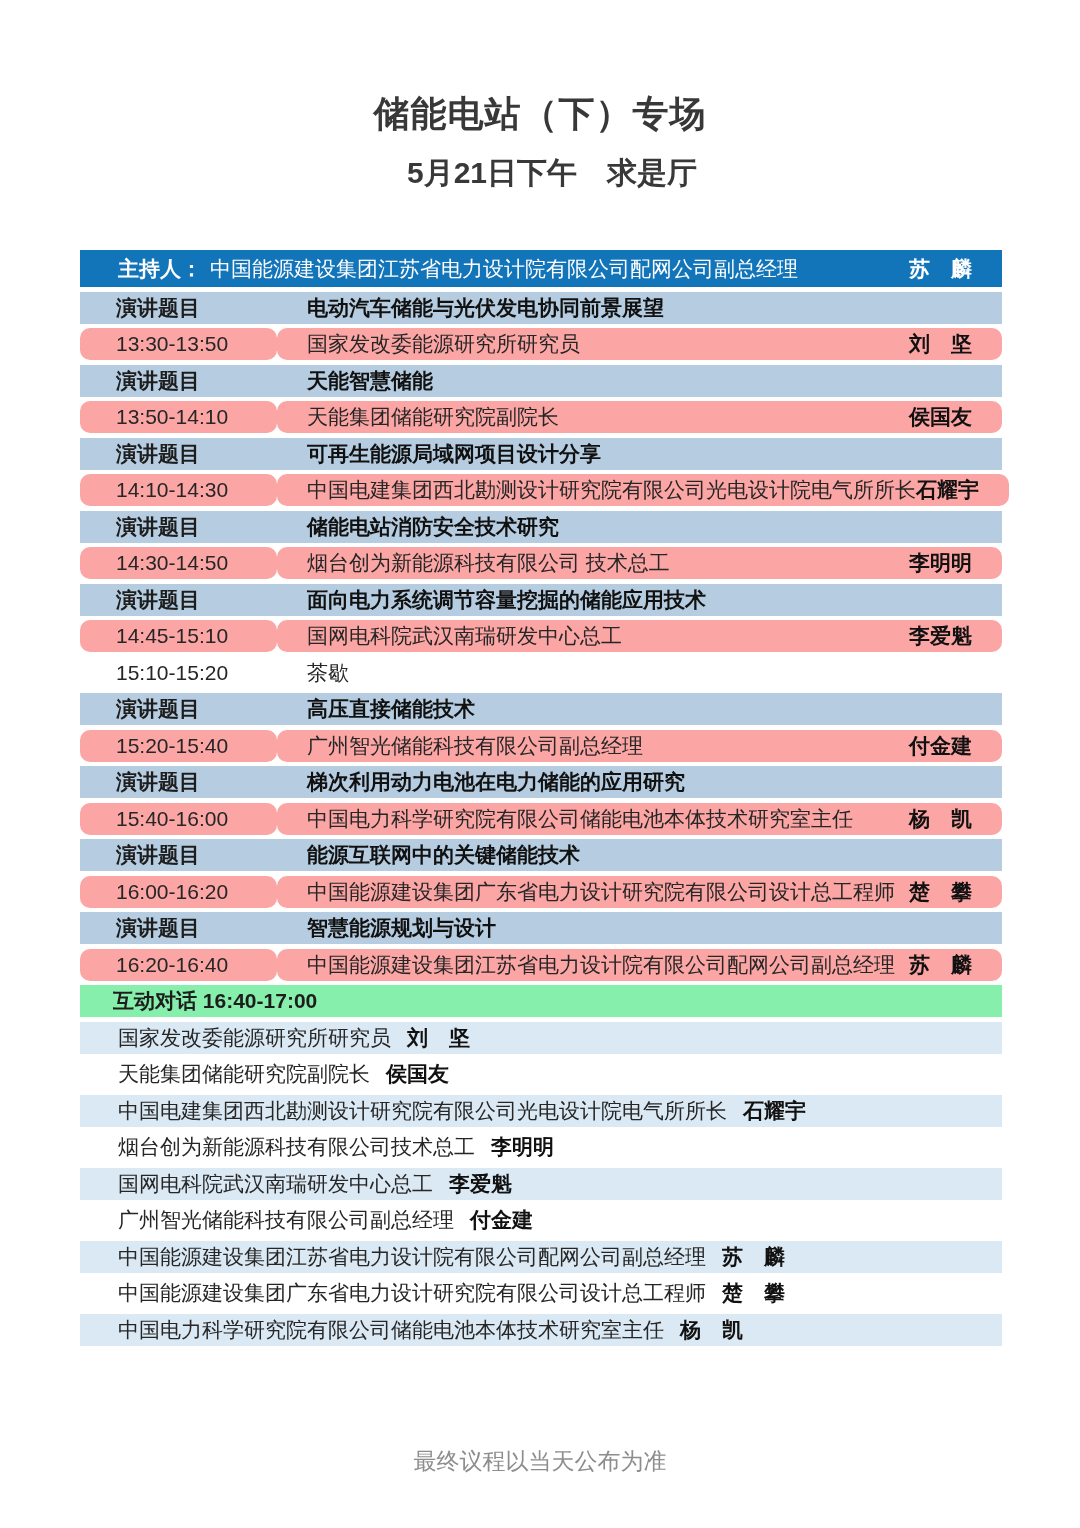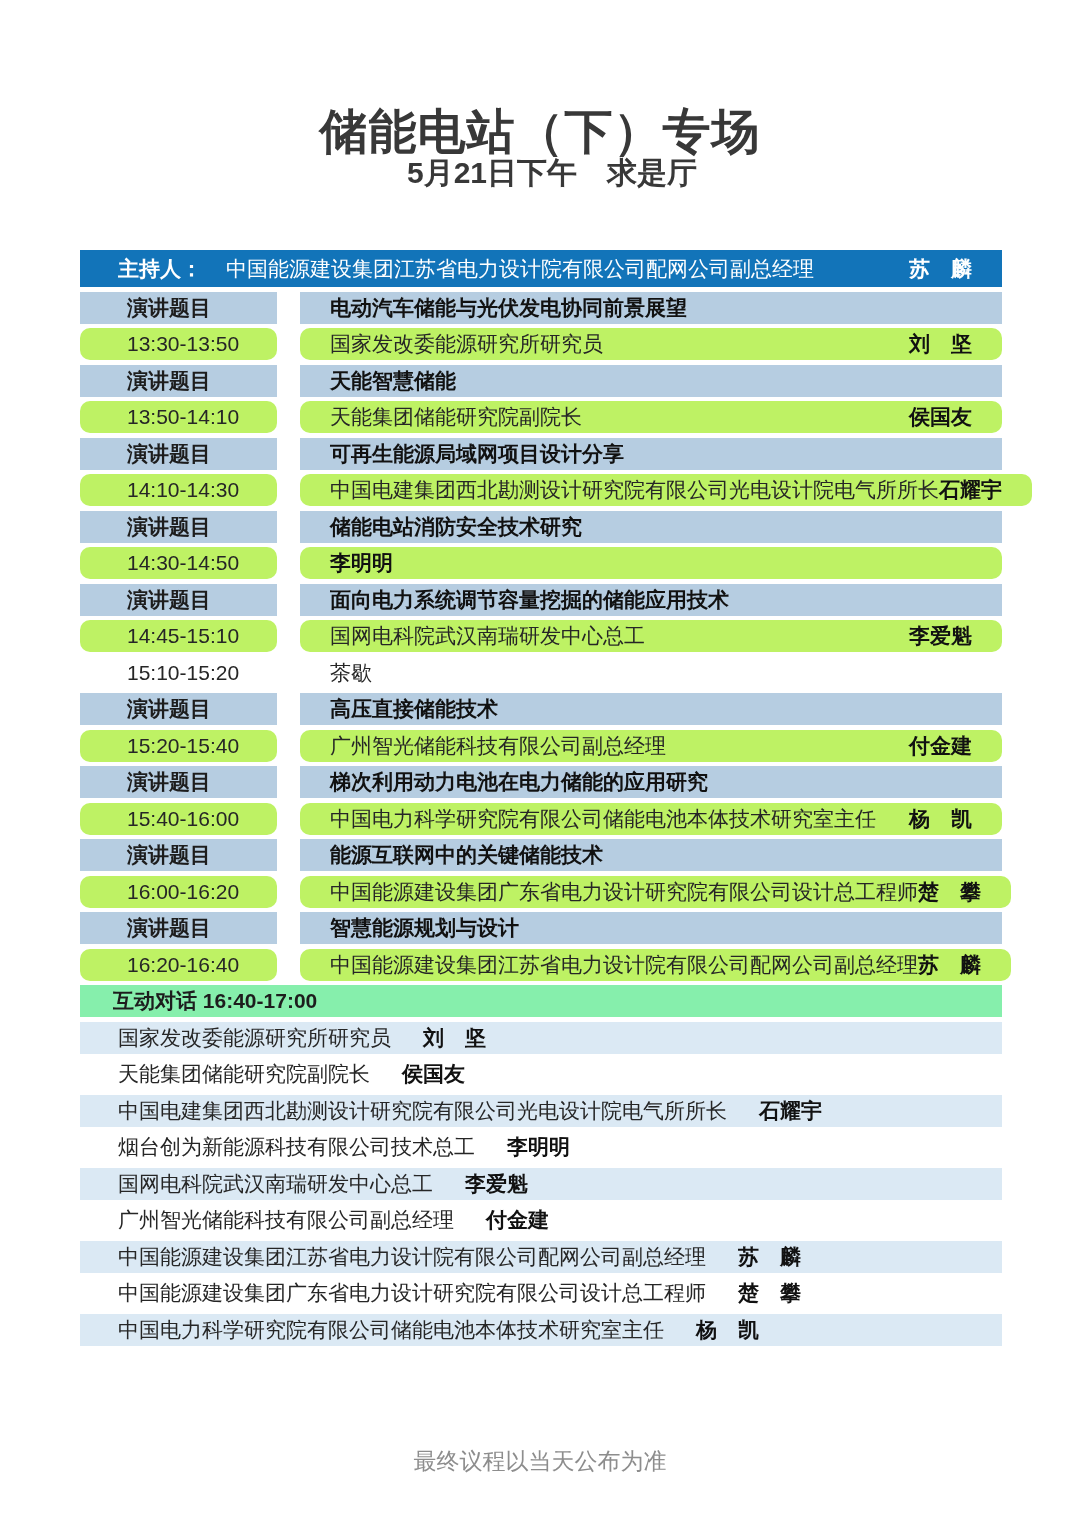--- a/index.html
+++ b/index.html
@@ -8,25 +8,25 @@
   .page {
     position: relative;
     width: 1080px;
     height: 1528px;
     margin: 0 auto;
     background: #ffffff;
     overflow: hidden;
   }
   .page-title {
     position: absolute;
-    top: 100px;
+    top: 90px;
     left: 0;
     width: 100%;
     text-align: center;
-    font-size: 48px;
+    font-size: 36px;
     font-weight: bold;
     color: #383838;
     letter-spacing: 1px;
   }
   .page-subtitle {
     position: absolute;
     top: 153px;
     left: 12px;
     width: 100%;
     text-align: center;
@@ -36,54 +36,54 @@
   }
   .agenda-table {
     position: absolute;
     left: 80px;
     top: 250px;
     width: 922px;
     display: flex;
     flex-direction: column;
     gap: 4.5px;
   }
-  .row { display: flex; align-items: stretch; min-height: 32px; gap: 16px; }
+  .row { display: flex; align-items: stretch; min-height: 32px; }
   .host-row {
     min-height: 37px;
     background: #1274b9;
     color: #ffffff;
     align-items: center;
     padding: 0 30px 0 38px;
     font-size: 21px;
   }
   .host-label { font-weight: bold; margin-right: 8px; white-space: nowrap; }
   .host-affiliation { flex: 1; white-space: nowrap; overflow: hidden; }
   .host-name { font-weight: bold; white-space: pre; }
   .col1 {
     width: 197px;
     flex: 0 0 197px;
-    margin-right: 7px;
+    margin-right: 0;
     display: flex;
     align-items: center;
-    padding-left: 47px;
+    padding-left: 36px;
     font-size: 21px;
     color: #262626;
   }
   .col2 {
     flex: 1;
     display: flex;
     align-items: center;
     padding: 0 30px;
     font-size: 21px;
     color: #262626;
   }
   .title-row .col1, .title-row .col2 { background: #b6cde1; }
   .title-row .col1 { font-weight: bold; color: #1d1d1d; }
   .title-row .col2 { font-weight: bold; color: #111111; }
-  .time-row .col1, .time-row .col2 { background: #bef264; border-radius: 10px; }
+  .time-row .col1, .time-row .col2 { background: #fca5a5; border-radius: 10px; }
   .break-row .col1, .break-row .col2 { background: #ffffff; }
   .talk-affiliation { flex: 1; white-space: nowrap; overflow: hidden; }
   .talk-speaker { font-weight: bold; white-space: pre; color: #111111; }
   .dialogue-header-row {
     background: #86efac;
     align-items: center;
     padding-left: 33px;
     font-size: 21px;
     font-weight: bold;
     color: #1d1d1d;
@@ -159,20 +159,21 @@
       </div>
     </div>
 
     <div class="row title-row">
       <div class="col1">演讲题目</div>
       <div class="col2">储能电站消防安全技术研究</div>
     </div>
     <div class="row time-row">
       <div class="col1">14:30-14:50</div>
       <div class="col2">
+        <span class="talk-affiliation">烟台创为新能源科技有限公司 技术总工</span>
         <span class="talk-speaker">李明明</span>
       </div>
     </div>
 
     <div class="row title-row">
       <div class="col1">演讲题目</div>
       <div class="col2">面向电力系统调节容量挖掘的储能应用技术</div>
     </div>
     <div class="row time-row">
       <div class="col1">14:45-15:10</div>

